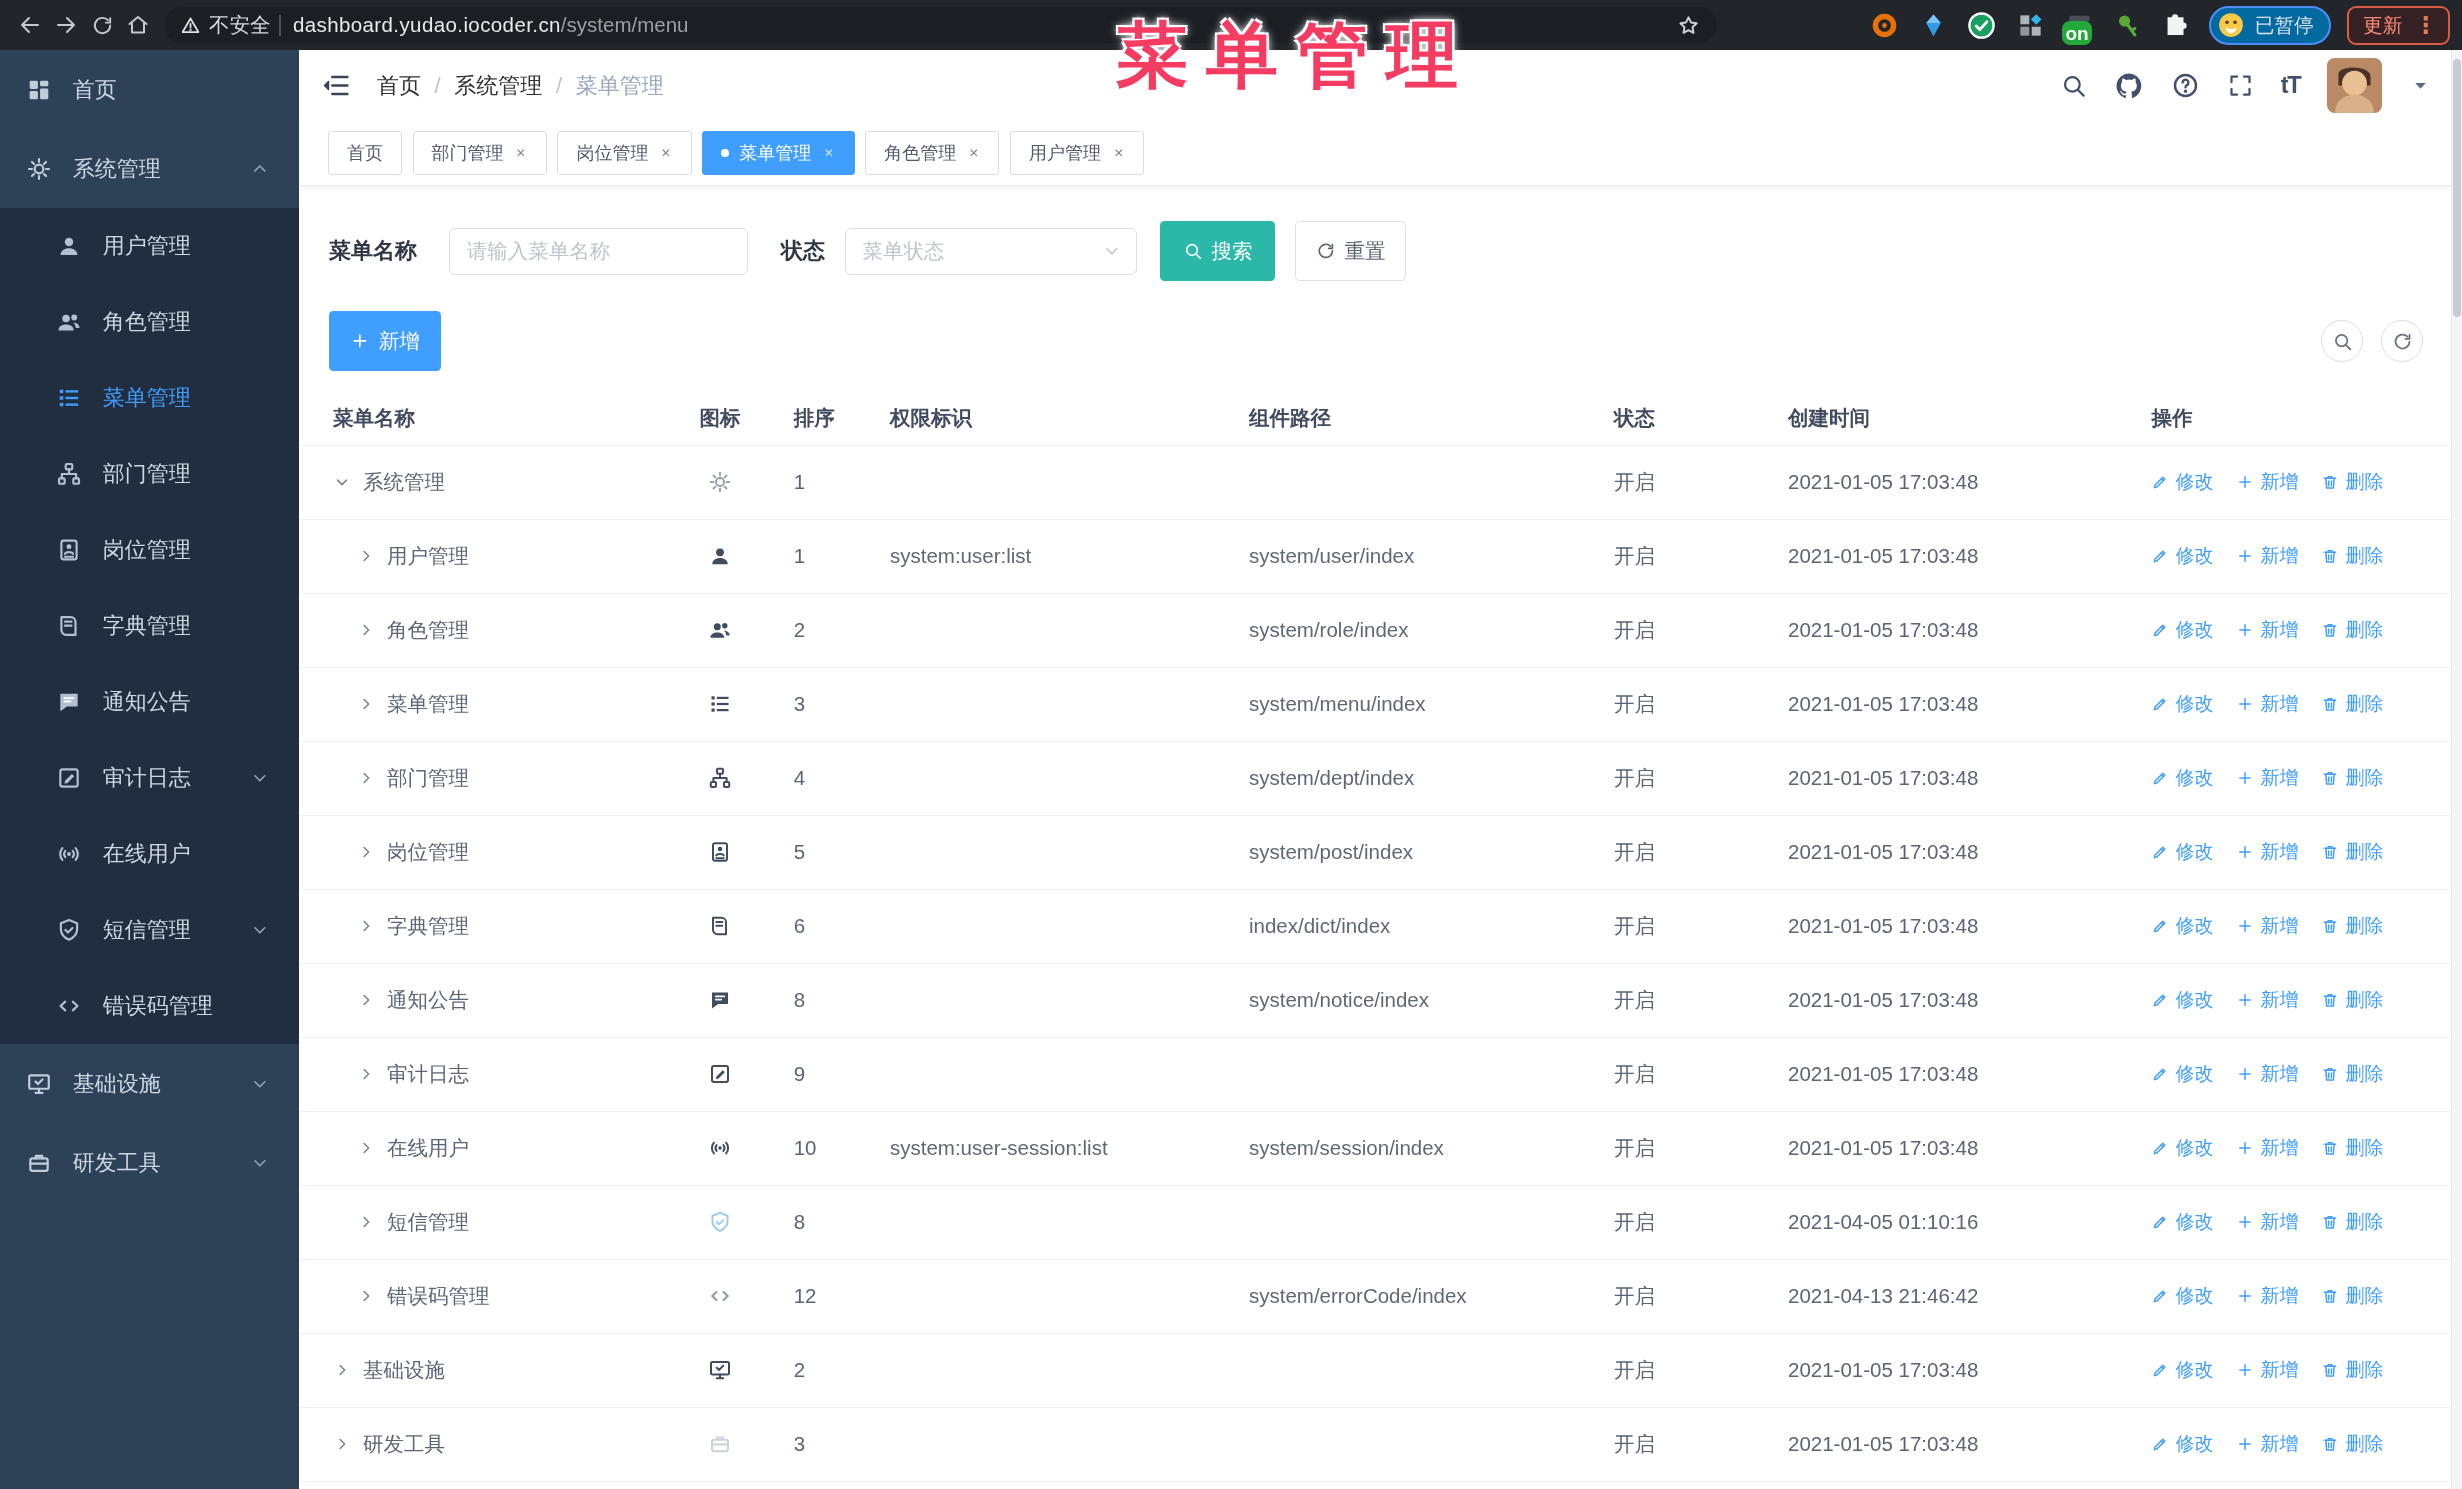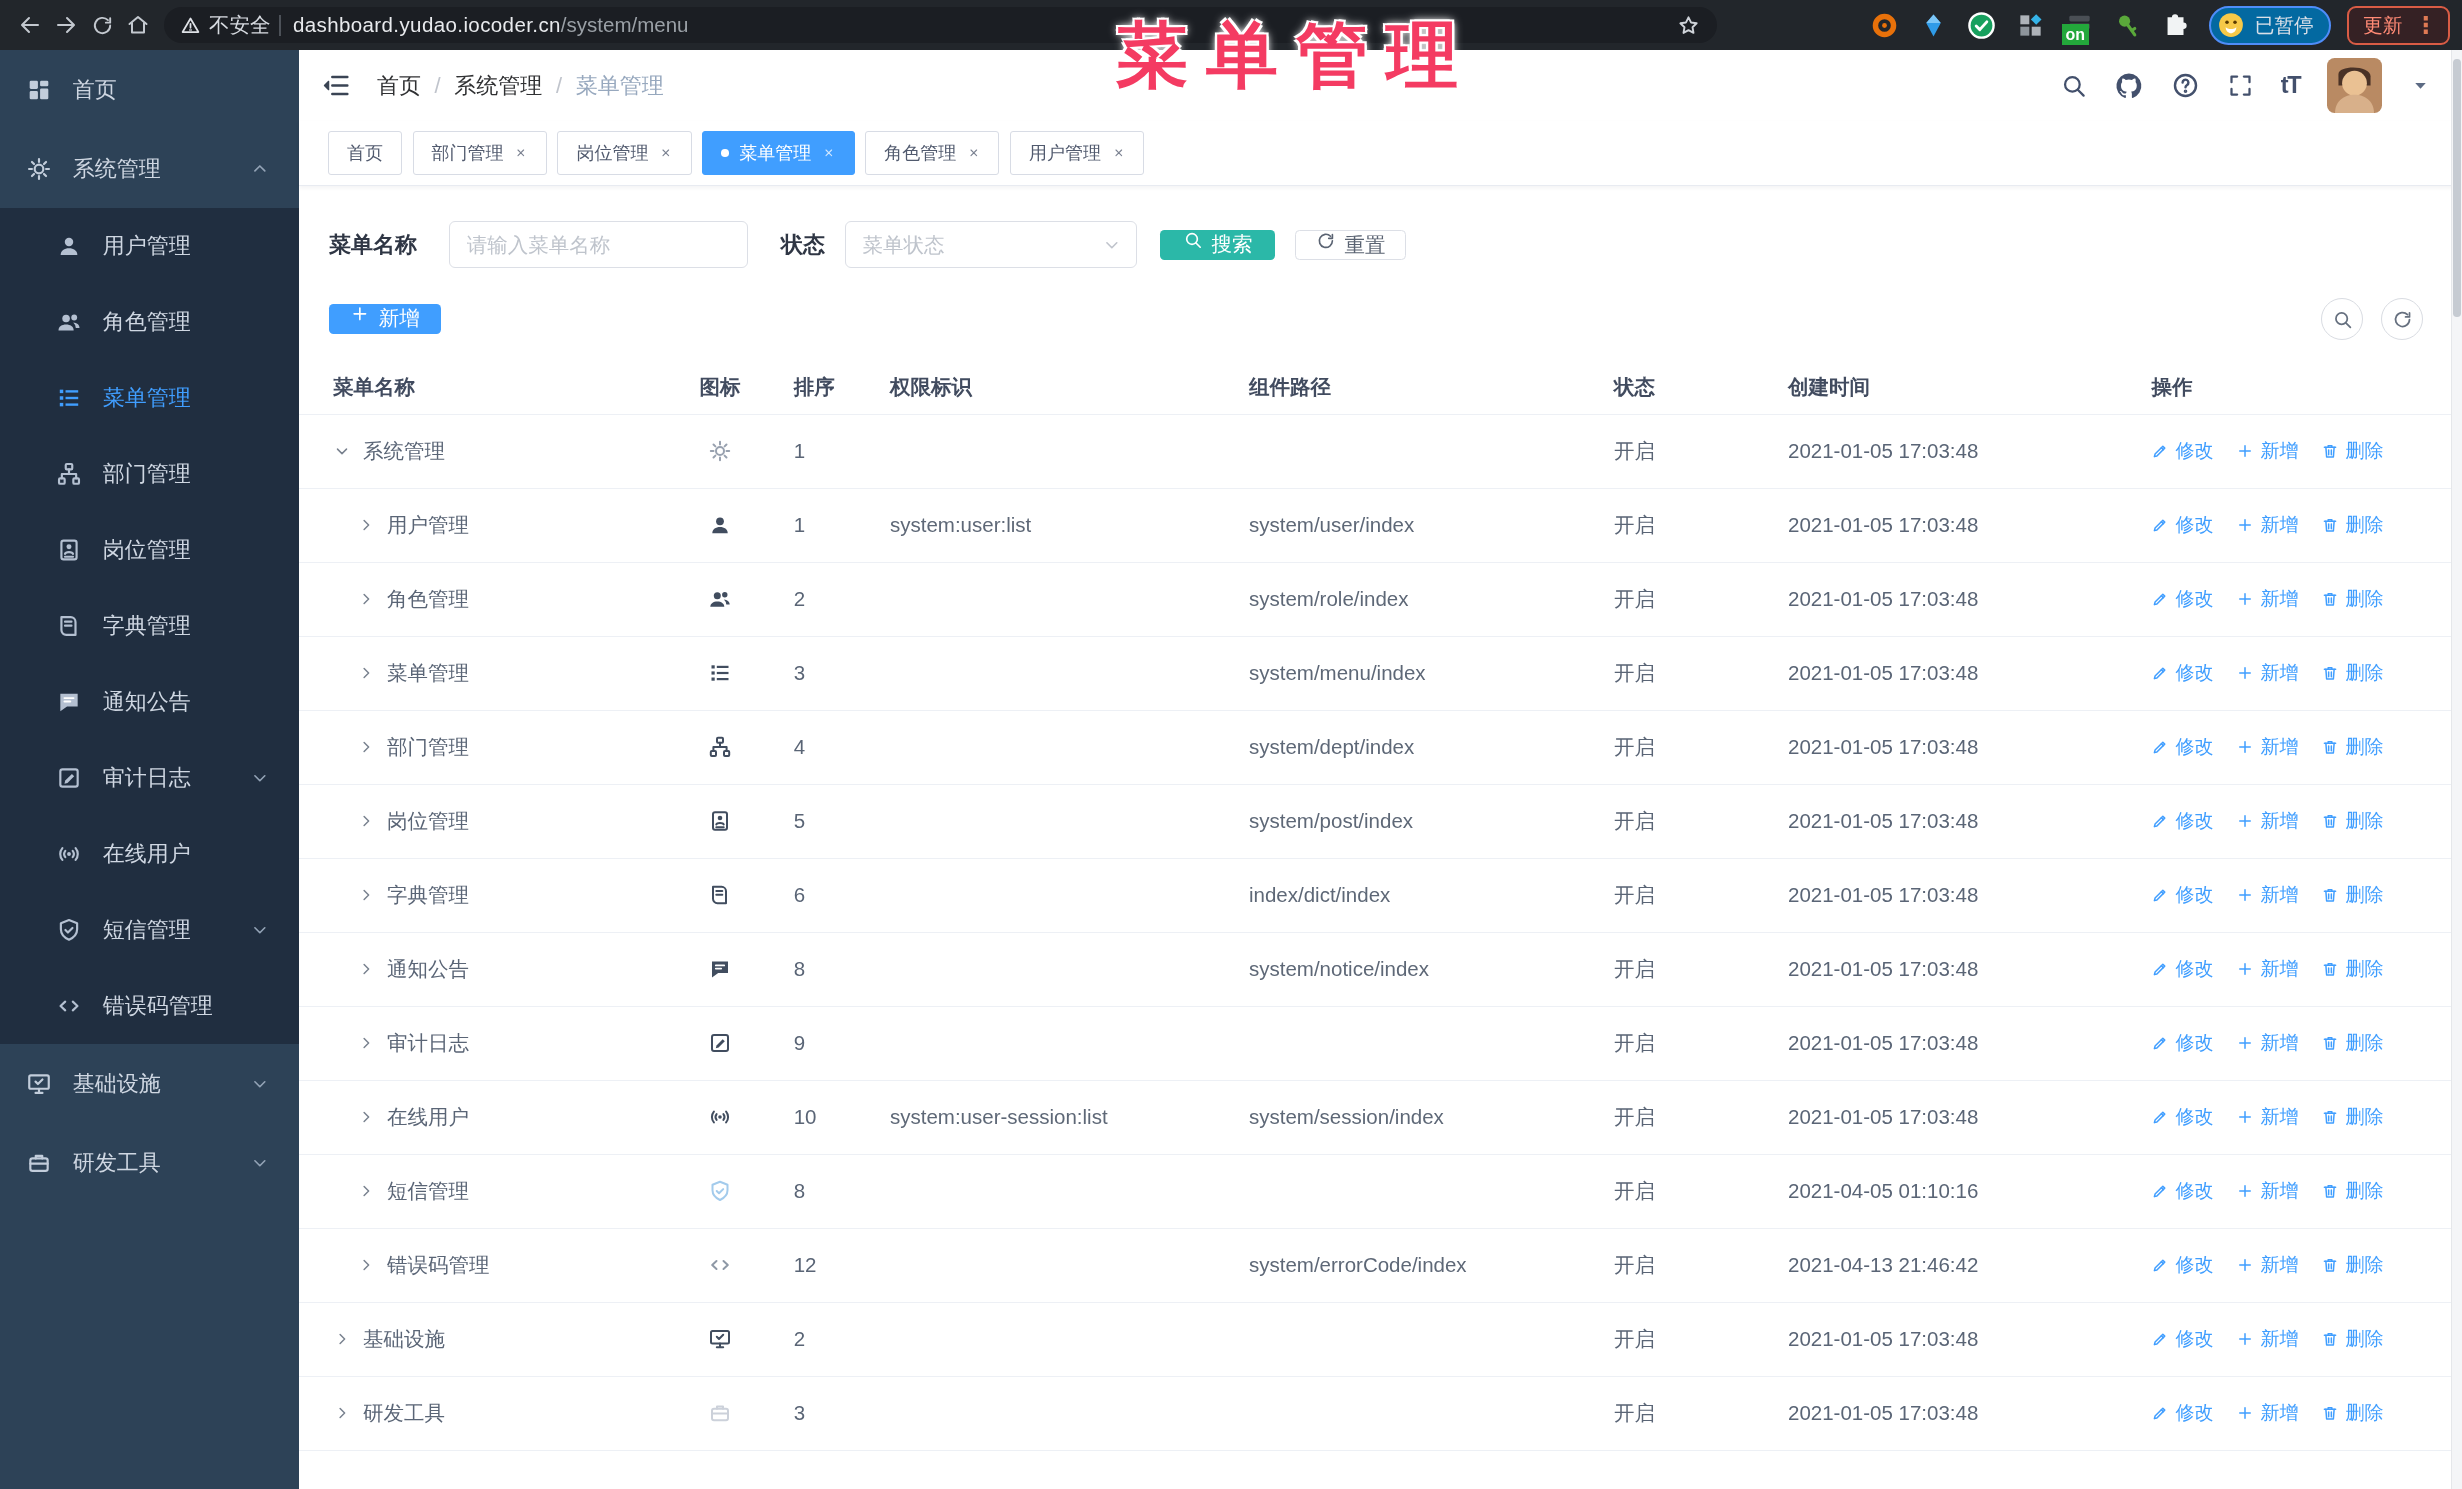--- a/index.html
+++ b/index.html
@@ -11,21 +11,21 @@
   .browser-bar { position:absolute; top:0; left:0; right:0; height:50px; background:#22262b; display:flex; align-items:center; padding:0 12px; z-index:50; }
   .nav-ic { width:36px; height:36px; display:flex; align-items:center; justify-content:center; color:#c3c8cf; flex:none; }
   .omnibox { height:36px; width:1553px; margin-left:7.6px; background:#1b1e23; border-radius:18px; display:flex; align-items:center; padding:0 16.7px; color:#d6dae0; font-size:20.5px; flex:none; }
   .omnibox .warn { color:#dfe2e7; margin-right:7.6px; display:flex; }
   .om-div { width:1.5px; height:21px; background:#4c5158; margin:0 12px 0 9px; }
   .url-host { color:#e8eaed; letter-spacing:0.4px; }
   .url-path { color:#9aa0a6; }
   .om-star { margin-left:auto; color:#cfd3d9; display:flex; }
   .browser-right { margin-left:auto; display:flex; align-items:center; gap:16.7px; }
   .ext { width:32px; height:32px; position:relative; display:flex; align-items:center; justify-content:center; }
-  .on-badge { position:absolute; bottom:-3.8px; left:-1.5px; background:#23a83b; color:#fff; font-size:16px; line-height:1; padding:2.3px 3.8px; border-radius:0; font-weight:700; }
+  .on-badge { position:absolute; bottom:-3.8px; left:-1.5px; background:#23a83b; color:#fff; font-size:19px; line-height:1; padding:2.3px 3.8px; border-radius:8px; font-weight:700; }
   .profile-chip { display:flex; align-items:center; gap:9px; height:39px; padding:0 15px 0 4.5px; border:2.3px solid #4f8df9; border-radius:21px; color:#dbe0e8; font-size:19.7px; background:#0369a1; flex:none; }
   .update-btn { display:flex; align-items:center; gap:12px; height:39px; padding:0 10.6px 0 13.6px; border:2.3px solid #d95c45; border-radius:9px; color:#ff8a75; background:#352124; font-size:19.7px; flex:none; }
   .update-dots { color:#e07a54; font-size:23px; font-weight:700; }
 
   
   .overlay-title { position:absolute; top:7.6px; left:1296px; transform:translateX(-50%); z-index:100; font-size:72px; font-weight:700; color:#f43b62; letter-spacing:18px; white-space:nowrap;
     text-shadow:-2.3px -2.3px 0 #fff,2.3px -2.3px 0 #fff,-2.3px 2.3px 0 #fff,2.3px 2.3px 0 #fff,0 0 7.6px #fff,0 0 10.6px #fff; }
 
   
   .app { position:absolute; top:50px; left:0; right:0; bottom:0; display:flex; }
@@ -66,21 +66,21 @@
 
   
   .content { flex:1; position:relative; }
   .filters { display:flex; align-items:center; padding:35px 0 0 30px; }
   .f-label { font-size:22px; color:#2f3644; font-weight:600; white-space:nowrap; }
   .f-input { width:299px; height:47px; border:0.8px solid #dcdfe6; border-radius:6px; padding:0 16.7px; font-size:20.5px; color:#606266; margin-left:32px; outline:none; font-family:inherit; }
   .f-input::placeholder { color:#bfc4cc; }
   .f-select { width:292px; height:47px; border:0.8px solid #dcdfe6; border-radius:6px; padding:0 13.6px 0 16.7px; font-size:20.5px; color:#bfc4cc; margin-left:19.7px; display:flex; align-items:center; justify-content:space-between; background:#fff; cursor:pointer; }
   .f-select .sel-caret { color:#c0c4cc; display:flex; }
   .status-label { margin-left:33px; }
-  .btn { display:flex; gap:9px; height:30px; border-radius:4.5px; font-size:20.5px; cursor:pointer; border:none; font-family:inherit; }
+  .btn { display:flex; align-items:center; gap:9px; height:60px; border-radius:4.5px; font-size:20.5px; cursor:pointer; border:none; font-family:inherit; }
   .btn-search { margin-left:23px; padding:0 23px; background:#2bb8a8; color:#fff; }
   .btn-reset { margin-left:19.7px; padding:0 19.7px; background:#fff; border:0.8px solid #dcdfe6; color:#5a6372; }
   .toolbar-row { display:flex; align-items:center; padding:30px 39px 0 30px; }
   .btn-add { padding:0 21px; background:#409eff; color:#fff; }
   .mini-btns { margin-left:auto; display:flex; gap:18px; }
   .mini { width:42px; height:42px; border-radius:50%; border:0.8px solid #d9dce2; background:#fff; color:#66707f; display:flex; align-items:center; justify-content:center; cursor:pointer; }
 
   
   .table { margin-top:19.7px; }
   .t-row { display:grid; grid-template-columns:364px 114px 98px 349px 371px 174px 371px 1fr; align-items:center; height:74px; border-bottom:1.5px solid #edf0f5; }

